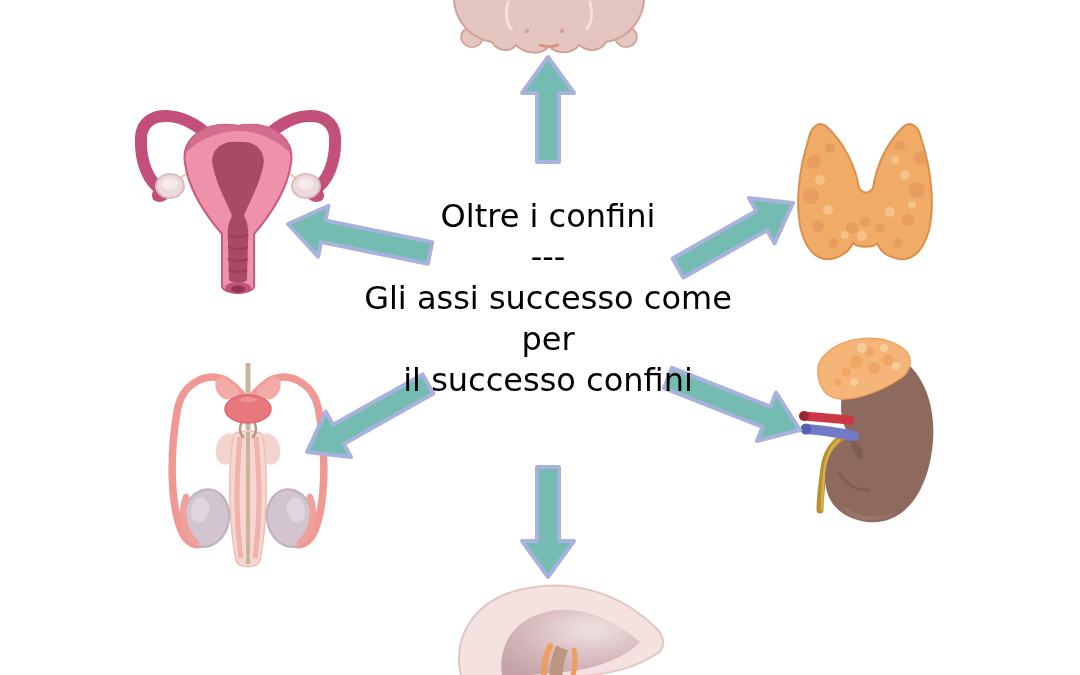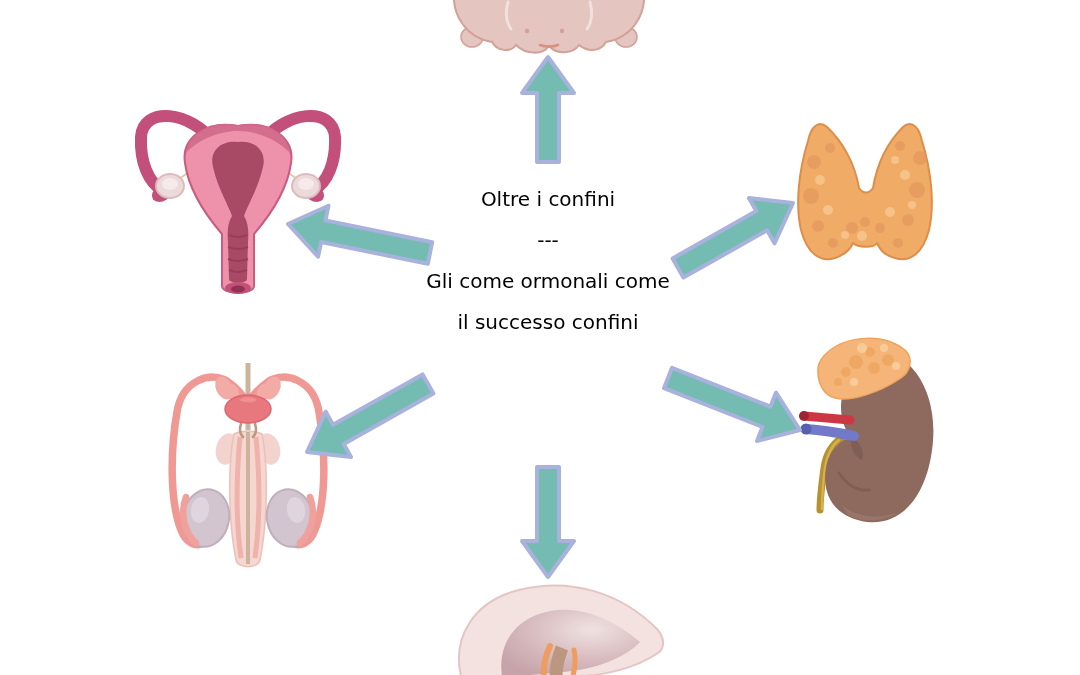--- a/index.html
+++ b/index.html
@@ -5,22 +5,22 @@
   html,body{margin:0;padding:0;}
   .canvas{
     position:relative;
     width:1080px;height:675px;
     background:var(--background,#ffffff);
     overflow:hidden;
     font-family:"DejaVu Sans","Liberation Sans",sans-serif;
   }
   .scene{position:absolute;left:0;top:0;}
   .center-text{
-    position:absolute;left:248px;top:179px;width:600px;
-    text-align:center;font-size:20px;line-height:41px;
+    position:absolute;left:248px;top:196px;width:600px;
+    text-align:center;font-size:32px;line-height:41px;
     color:var(--text-color,#000);
   }
   .tline{white-space:nowrap;}
   .arrow{
     fill:var(--arrow-fill,#74bcb2);
     stroke:var(--arrow-outline,#a8b2dc);
     stroke-width:4;stroke-linejoin:round;
   }
 </style>
 </head>
@@ -162,17 +162,18 @@
     <polygon class="arrow" points="432.2,242.2 325.5,220.4 328.5,205.7 288,224 318.1,256.7 321.1,242 427.8,263.8"></polygon>
     <polygon class="arrow" points="683.4,277.6 767.1,230.3 774.5,243.3 793,203 748.9,198.1 756.3,211.1 672.6,258.4"></polygon>
     <polygon class="arrow" points="422.6,374.4 333,424.8 325.7,411.7 307,452 351.1,457.1 343.8,444 433.4,393.6"></polygon>
     <polygon class="arrow" points="664,388.2 762.5,427 757,441 800,430 776,392.6 770.5,406.6 672,367.8"></polygon>
     <polygon class="arrow" points="537,467 537,541 522,541 548,577 574,541 559,541 559,467"></polygon>
   </svg>
 
   <div class="center-text">
     <div class="tline">Oltre i confini</div>
     <div class="tline">---</div>
-    <div class="tline">Gli come ormonali come</div>
+    <div class="tline">Gli assi successo come</div>
+    <div class="tline">per</div>
     <div class="tline">il successo confini</div>
   </div>
 
 </div>
 
 </body></html>

